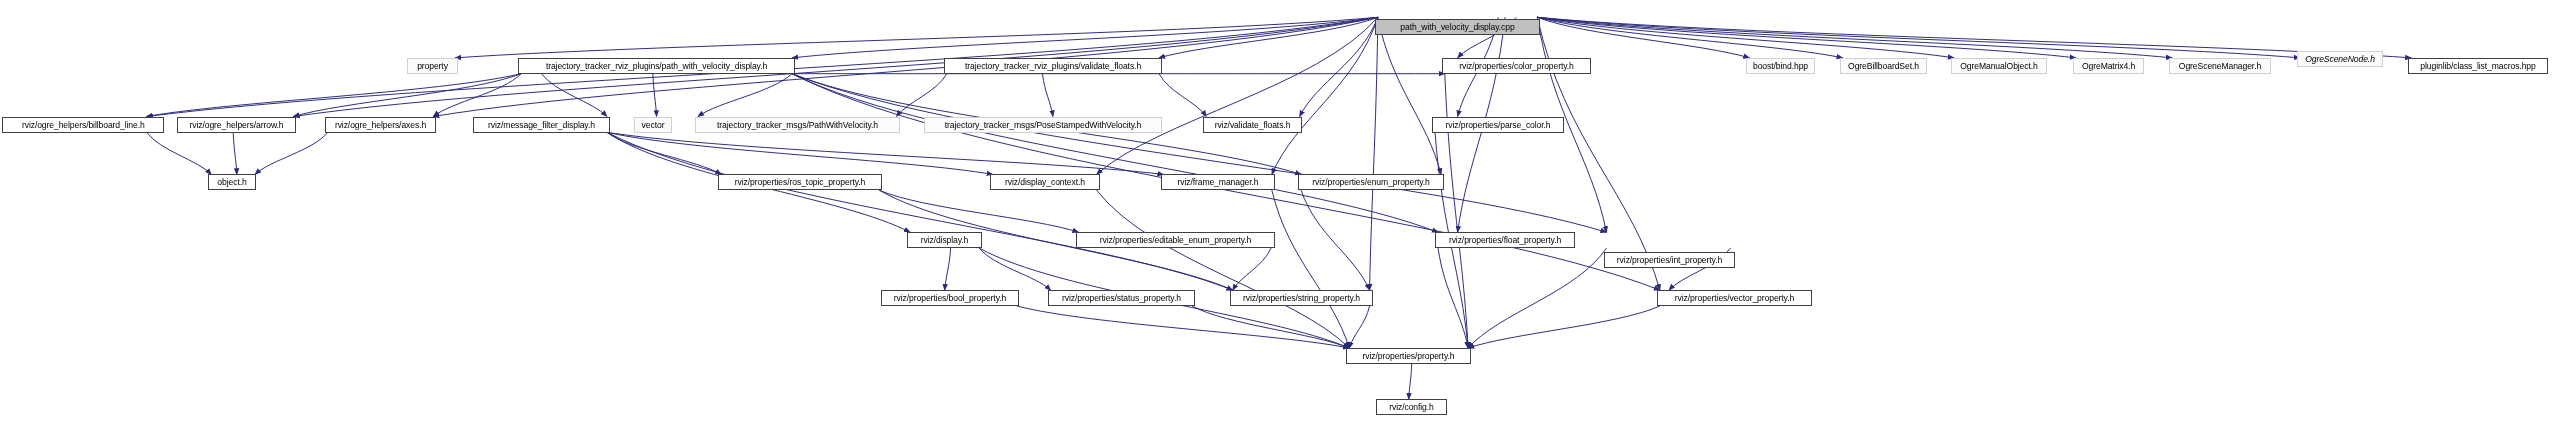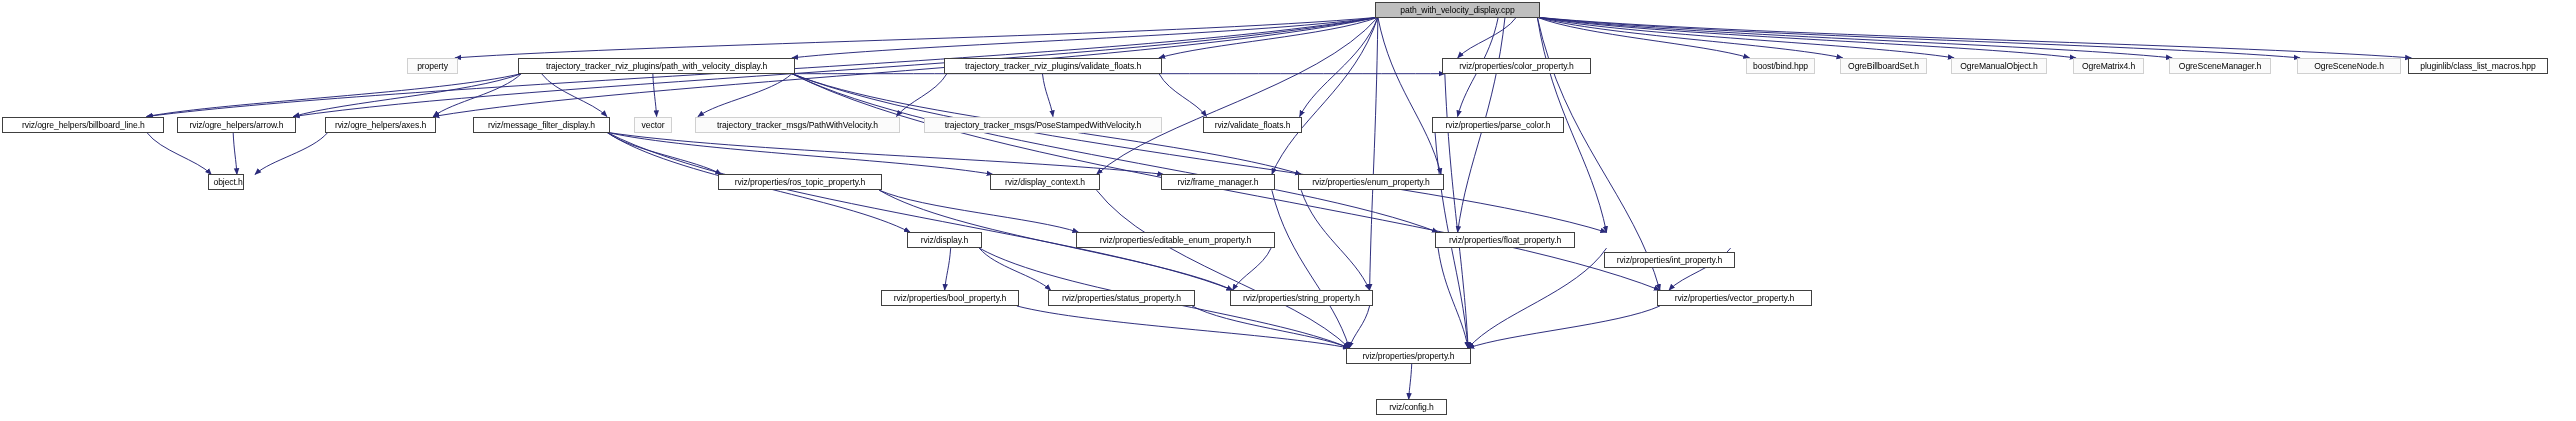--- a/index.html
+++ b/index.html
@@ -38,20 +38,21 @@
     padding: 0 4.5px;
     letter-spacing: -0.1px;
   }
   .node.solid {
     background: #ffffff;
     border: 0.8px solid #404040;
   }
   .node.root {
     background: #bfbfbf;
     border: 0.8px solid #404040;
+    margin-top: 17px;
   }
   .node.thin {
     background: #fbfbfb;
     border: 0.8px solid #d0d0d0;
   }
   .node-label {
     display: block;
     pointer-events: none;
   }
 </style>
@@ -154,21 +155,21 @@
       </div>
       <div class="node thin" style="left: 1951px; top: 58px; width: 96px;">
         <span class="node-label">OgreManualObject.h</span>
       </div>
       <div class="node thin" style="left: 2073px; top: 58px; width: 71px;">
         <span class="node-label">OgreMatrix4.h</span>
       </div>
       <div class="node thin" style="left: 2169px; top: 58px; width: 102px;">
         <span class="node-label">OgreSceneManager.h</span>
       </div>
-      <div class="node thin" style="left: 2297px; top: 58px; width: 104px;">
+      <div class="node thin" style="left: 2297px; top: 51px; width: 86px; font-style: italic;">
         <span class="node-label">OgreSceneNode.h</span>
       </div>
       <div class="node solid" style="left: 2408px; top: 58px; width: 140px;">
         <span class="node-label">pluginlib/class_list_macros.hpp</span>
       </div>
       <div class="node solid" style="left: 2.3px; top: 117px; width: 162px; text-align: center;">
         <span class="node-label">rviz/ogre_helpers/billboard_line.h</span>
       </div>
       <div class="node solid" style="left: 177px; top: 117px; width: 119px;">
         <span class="node-label">rviz/ogre_helpers/arrow.h</span>
@@ -229,18 +230,18 @@
       </div>
       <div class="node solid" style="left: 1657px; top: 290px; width: 155px; text-align: center;">
         <span class="node-label">rviz/properties/vector_property.h</span>
       </div>
       <div class="node solid" style="left: 1346px; top: 348px; width: 125px;">
         <span class="node-label">rviz/properties/property.h</span>
       </div>
       <div class="node solid" style="left: 1376px; top: 399px; width: 71px;">
         <span class="node-label">rviz/config.h</span>
       </div>
-      <div class="node solid" style="left: 208px; top: 174px; width: 36px;">
+      <div class="node solid" style="left: 208px; top: 174px; width: 48px;">
         <span class="node-label">object.h</span>
       </div>
     </div>
 </div>
 
 
 </body></html>

